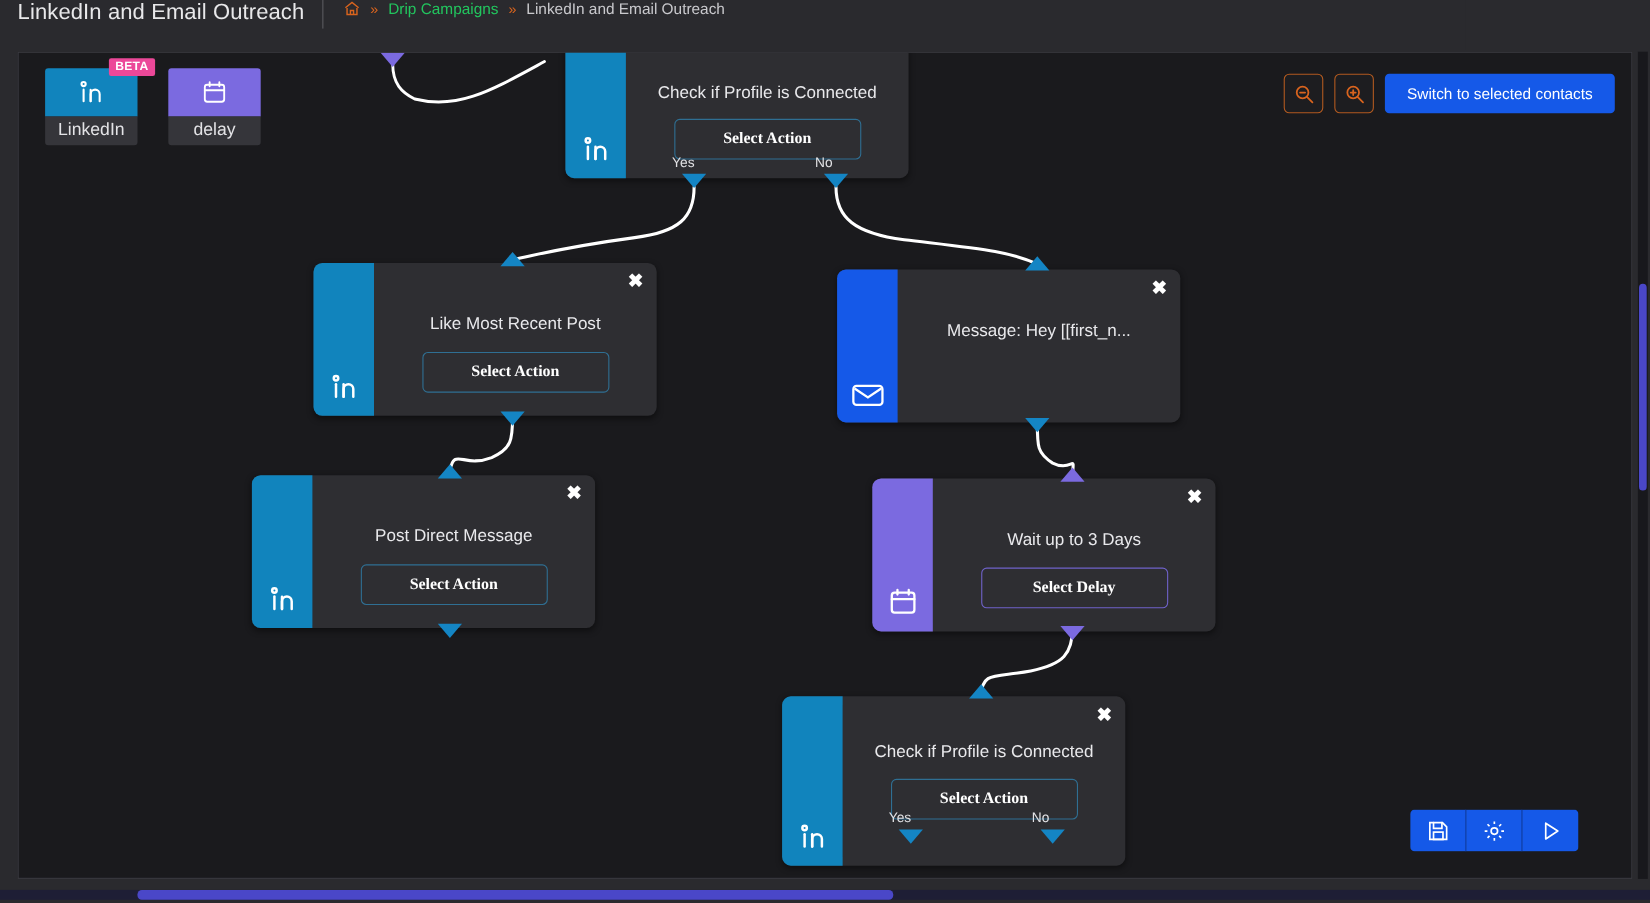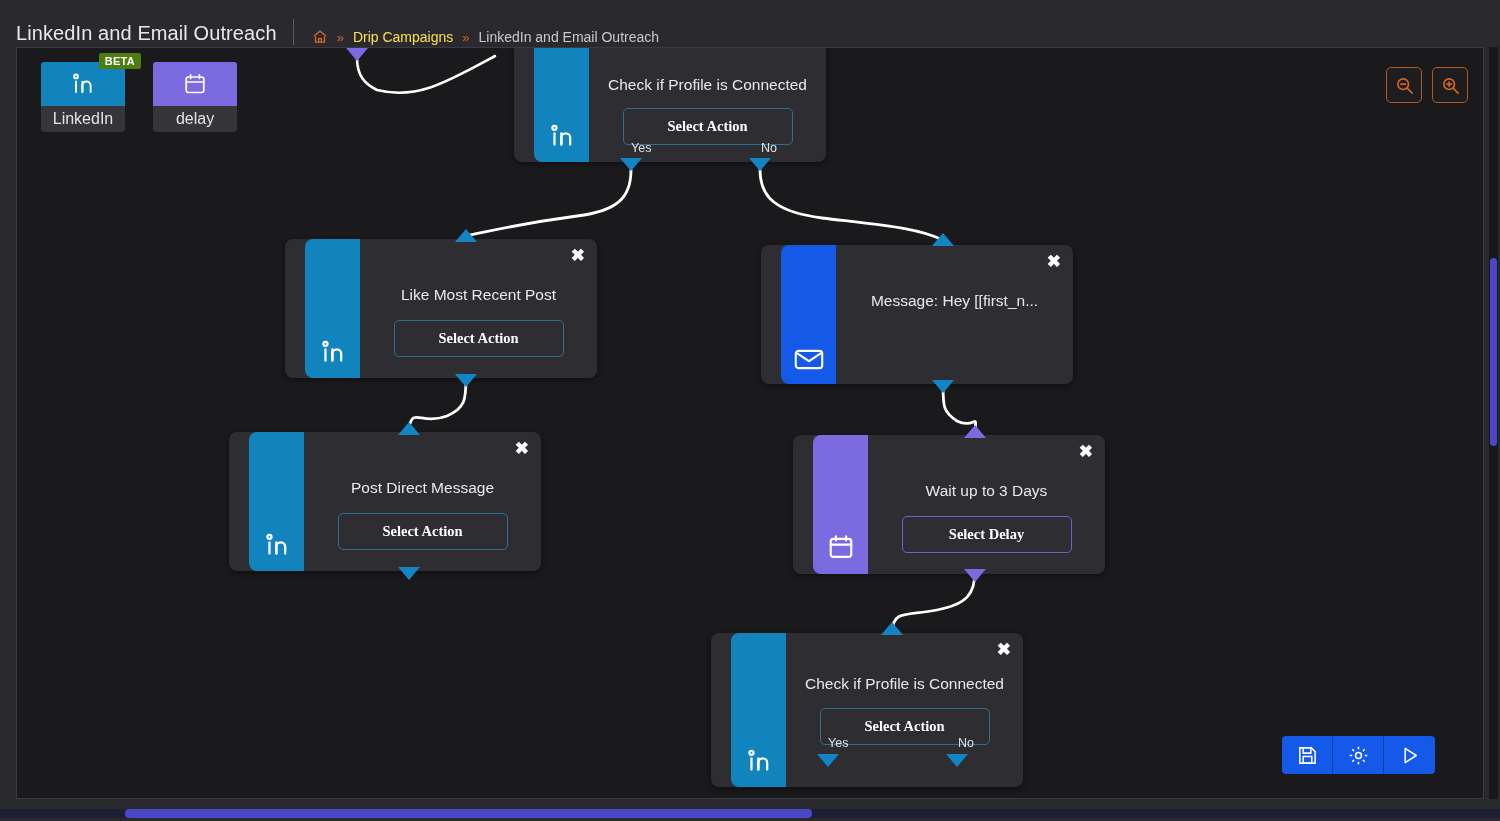--- a/index.html
+++ b/index.html
@@ -7,33 +7,33 @@
     width: 1500px; height: 821px;
     background: #2a2a2e;
     font-family: "Liberation Sans", sans-serif;
     overflow: hidden;
   }
 
   
   #header {
     position: absolute; left: 0; top: 0; width: 1332px; height: 45px;
     background: #2a2a2e;
-    display: flex; align-items: flex-end;
+    display: flex; align-items: flex-start;
   }
   #page-title {
     font-size: 20px; color: #e8e8ea; font-weight: 400;
     padding-left: 16px; letter-spacing: .1px; white-space: nowrap;
   }
   #title-divider {
     width: 1px; height: 26px; background: #5a5a60; margin: 0 18px 0 16px;
   }
   #breadcrumb { display: flex; align-items: center; gap: 9px; font-size: 14px; }
   .crumb-home { color: #d9641e; display: flex; align-items: center; }
   .crumb-sep { color: #d9641e; font-size: 13px; }
-  .crumb-link { color: #fde047; cursor: pointer; }
+  .crumb-link { color: #22c55e; cursor: pointer; }
   .crumb-current { color: #c9c9cd; }
 
   
   #canvas-frame {
     position: absolute; left: 16px; top: 47px;
     width: 1468px; height: 752px;
     background: #1a1a1d;
     border: 1px solid #3a3a40;
     overflow: hidden;
   }
@@ -45,21 +45,21 @@
     height: 44px; display: flex; align-items: center; justify-content: center;
     border-radius: 3px 3px 0 0;
   }
   .palette-label {
     height: 26px; background: #35353a; color: #e3e3e6;
     display: flex; align-items: center; justify-content: center;
     font-size: 16px; border-radius: 0 0 3px 3px;
   }
   .beta-badge {
     position: absolute; right: -16px; top: -9px;
-    background: #4d7c0f; color: #fff; font-size: 11px; font-weight: bold;
+    background: #ec4899; color: #fff; font-size: 11px; font-weight: bold;
     padding: 2px 6px; border-radius: 2px; letter-spacing: .3px;
   }
 
   
   #topright { position: absolute; right: 15px; top: 19px; display: flex; align-items: center; gap: 10px; z-index: 40; }
   .zoom-btn {
     width: 36px; height: 36px; border: 1px solid #b25a20; border-radius: 5px;
     background: #1d1d20; display: flex; align-items: center; justify-content: center;
     cursor: pointer;
   }
@@ -67,21 +67,20 @@
     height: 36px; background: #1559e8; color: #fff; font-size: 14px;
     border: none; border-radius: 4px; padding: 0 20px; cursor: pointer;
     font-family: "Liberation Sans", sans-serif;
   }
 
   
   .node {
     position: absolute; display: flex; border-radius: 8px;
     background: #2e2e32; box-shadow: 0 2px 6px rgba(0,0,0,.45);
     z-index: 20;
-    padding-left: 20px;
   }
   .node-side {
     width: 55px; border-radius: 8px 0 0 8px;
     display: flex; align-items: flex-end; justify-content: center; padding-bottom: 13px;
   }
   .node-body { position: relative; flex: 1; display: flex; flex-direction: column; align-items: center; }
   .node-title { color: #e9e9ec; font-size: 15.5px; text-align: center; white-space: nowrap; }
   .node-action {
     background: transparent; border: 1px solid #2f6f93; border-radius: 5px;
     color: #fff; font-size: 14.5px; font-weight: bold; padding: 9px 0; width: 170px;
@@ -213,20 +212,21 @@
           <path d="M6.2 8.6h4.8"></path>
       </svg>
     </div>
     <div class="zoom-btn">
       <svg width="19" height="19" viewBox="0 0 20 20" fill="none" stroke="#d9641e" stroke-width="1.7" stroke-linecap="round">
         <circle cx="8.6" cy="8.6" r="5.6"></circle>
           <path d="M12.8 12.8L18 18"></path>
           <path d="M6.2 8.6h4.8M8.6 6.2v4.8"></path>
       </svg>
     </div>
+    <button id="switch-contacts-btn">Switch to selected contacts</button>
   </div>
 
   <div class="node" style="left:497px; top:-8px; width:312px; height:122px;">
     <div class="node-side" style="background:#1184bd">
       <svg width="28" height="26" viewBox="0 0 26 24" fill="none" stroke="#fff" stroke-width="2.1" stroke-linecap="round">
         <circle cx="6" cy="4.4" r="1.9"></circle>
           <path d="M6 9.5V20"></path>
         <path d="M12.4 20V13.6a4.1 4.1 0 0 1 8.2 0V20"></path>
           <path d="M12.4 9.6V20"></path>
       </svg>

